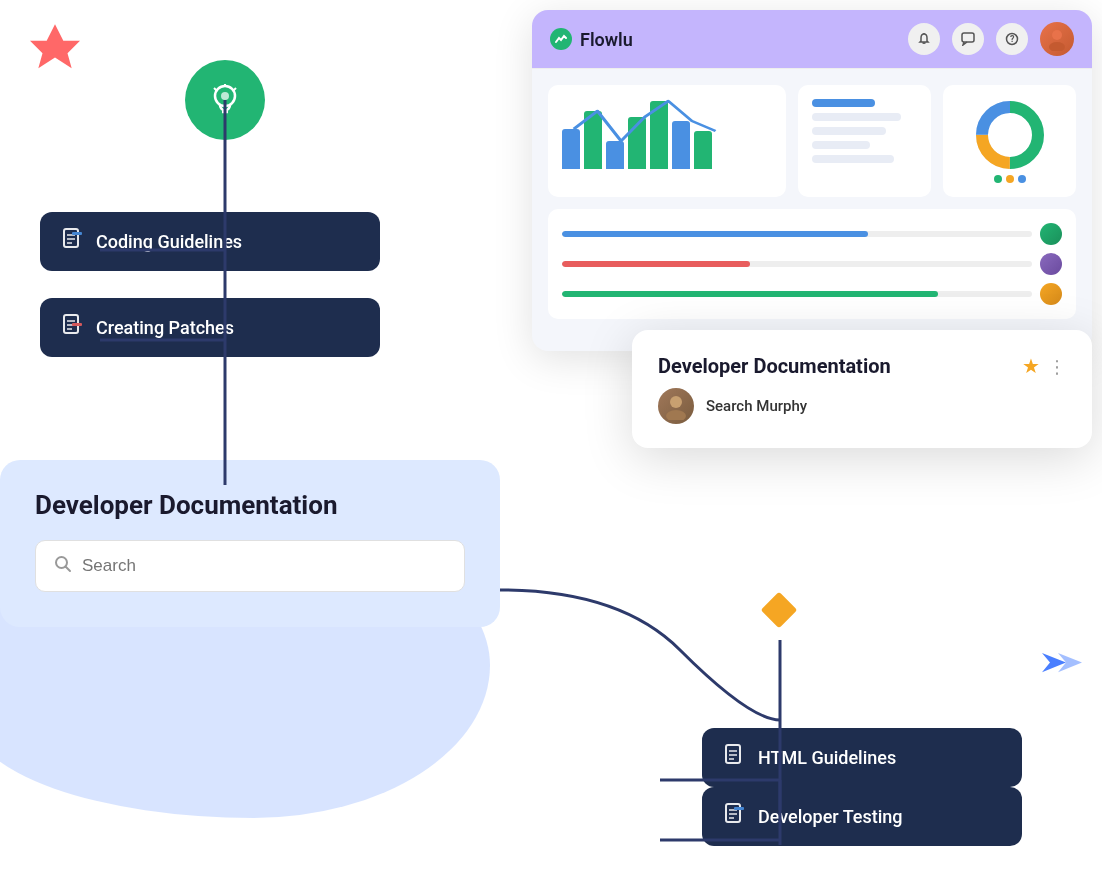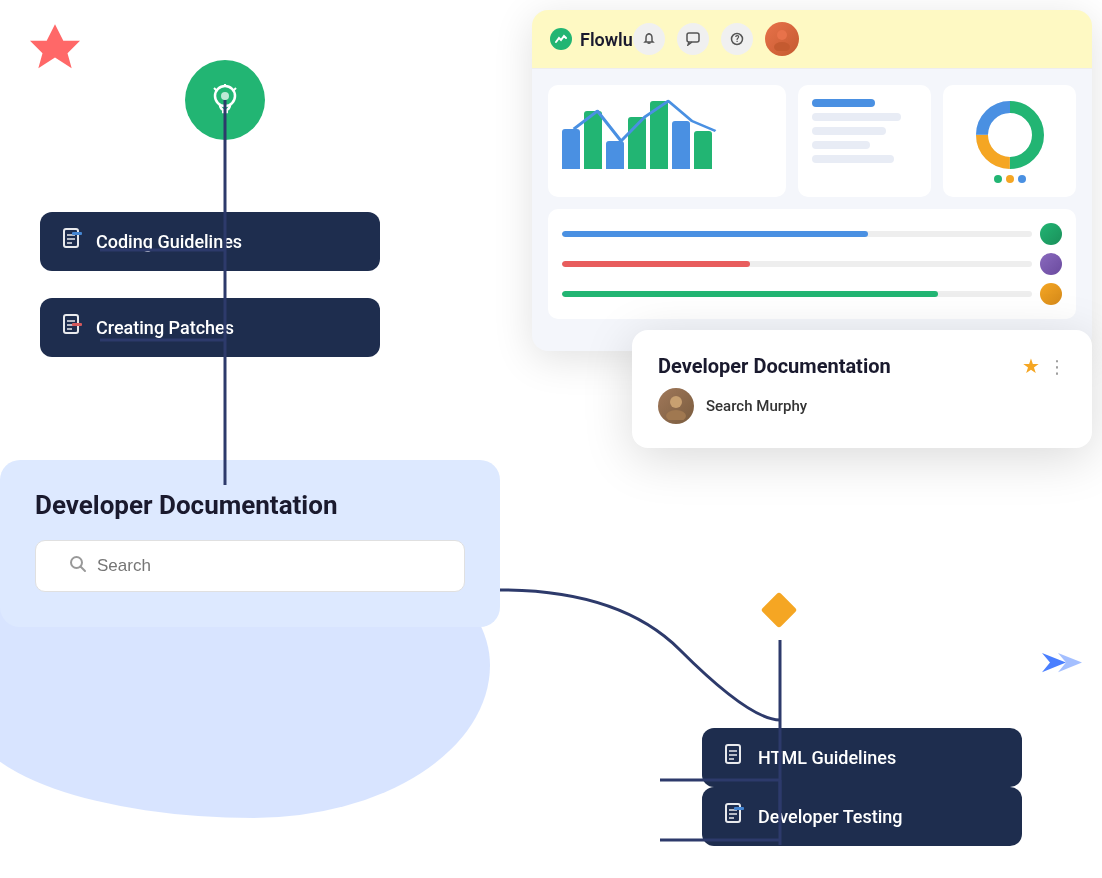--- a/index.html
+++ b/index.html
@@ -117,21 +117,21 @@
       color: #1a1a2e;
       margin-bottom: 20px;
     }
 
     .search-box {
       background: #ffffff;
       border-radius: 10px;
       display: flex;
       align-items: center;
       gap: 10px;
-      padding: 14px 33px;
+      padding: 14px 18px;
       border: 1px solid #e0e0e0;
     }
     .search-box .search-icon {
       color: #888;
       font-size: 18px;
     }
     .search-box input {
       border: none;
       outline: none;
       font-size: 17px;
@@ -147,24 +147,24 @@
       top: 10px;
       width: 560px;
       background: #f4f6fb;
       border-radius: 16px;
       box-shadow: 0 8px 40px rgba(0,0,0,0.12);
       overflow: hidden;
       z-index: 6;
     }
 
     .flowlu-header {
-      background: #fef9c3;
-      display: flex;
-      align-items: center;
-      justify-content: flex-start;
+      background: #c4b5fd;
+      display: flex;
+      align-items: center;
+      justify-content: space-between;
       padding: 12px 18px;
       border-bottom: 1px solid #eee;
     }
 
     .flowlu-logo {
       display: flex;
       align-items: center;
       gap: 8px;
       font-size: 18px;
       font-weight: 600;

